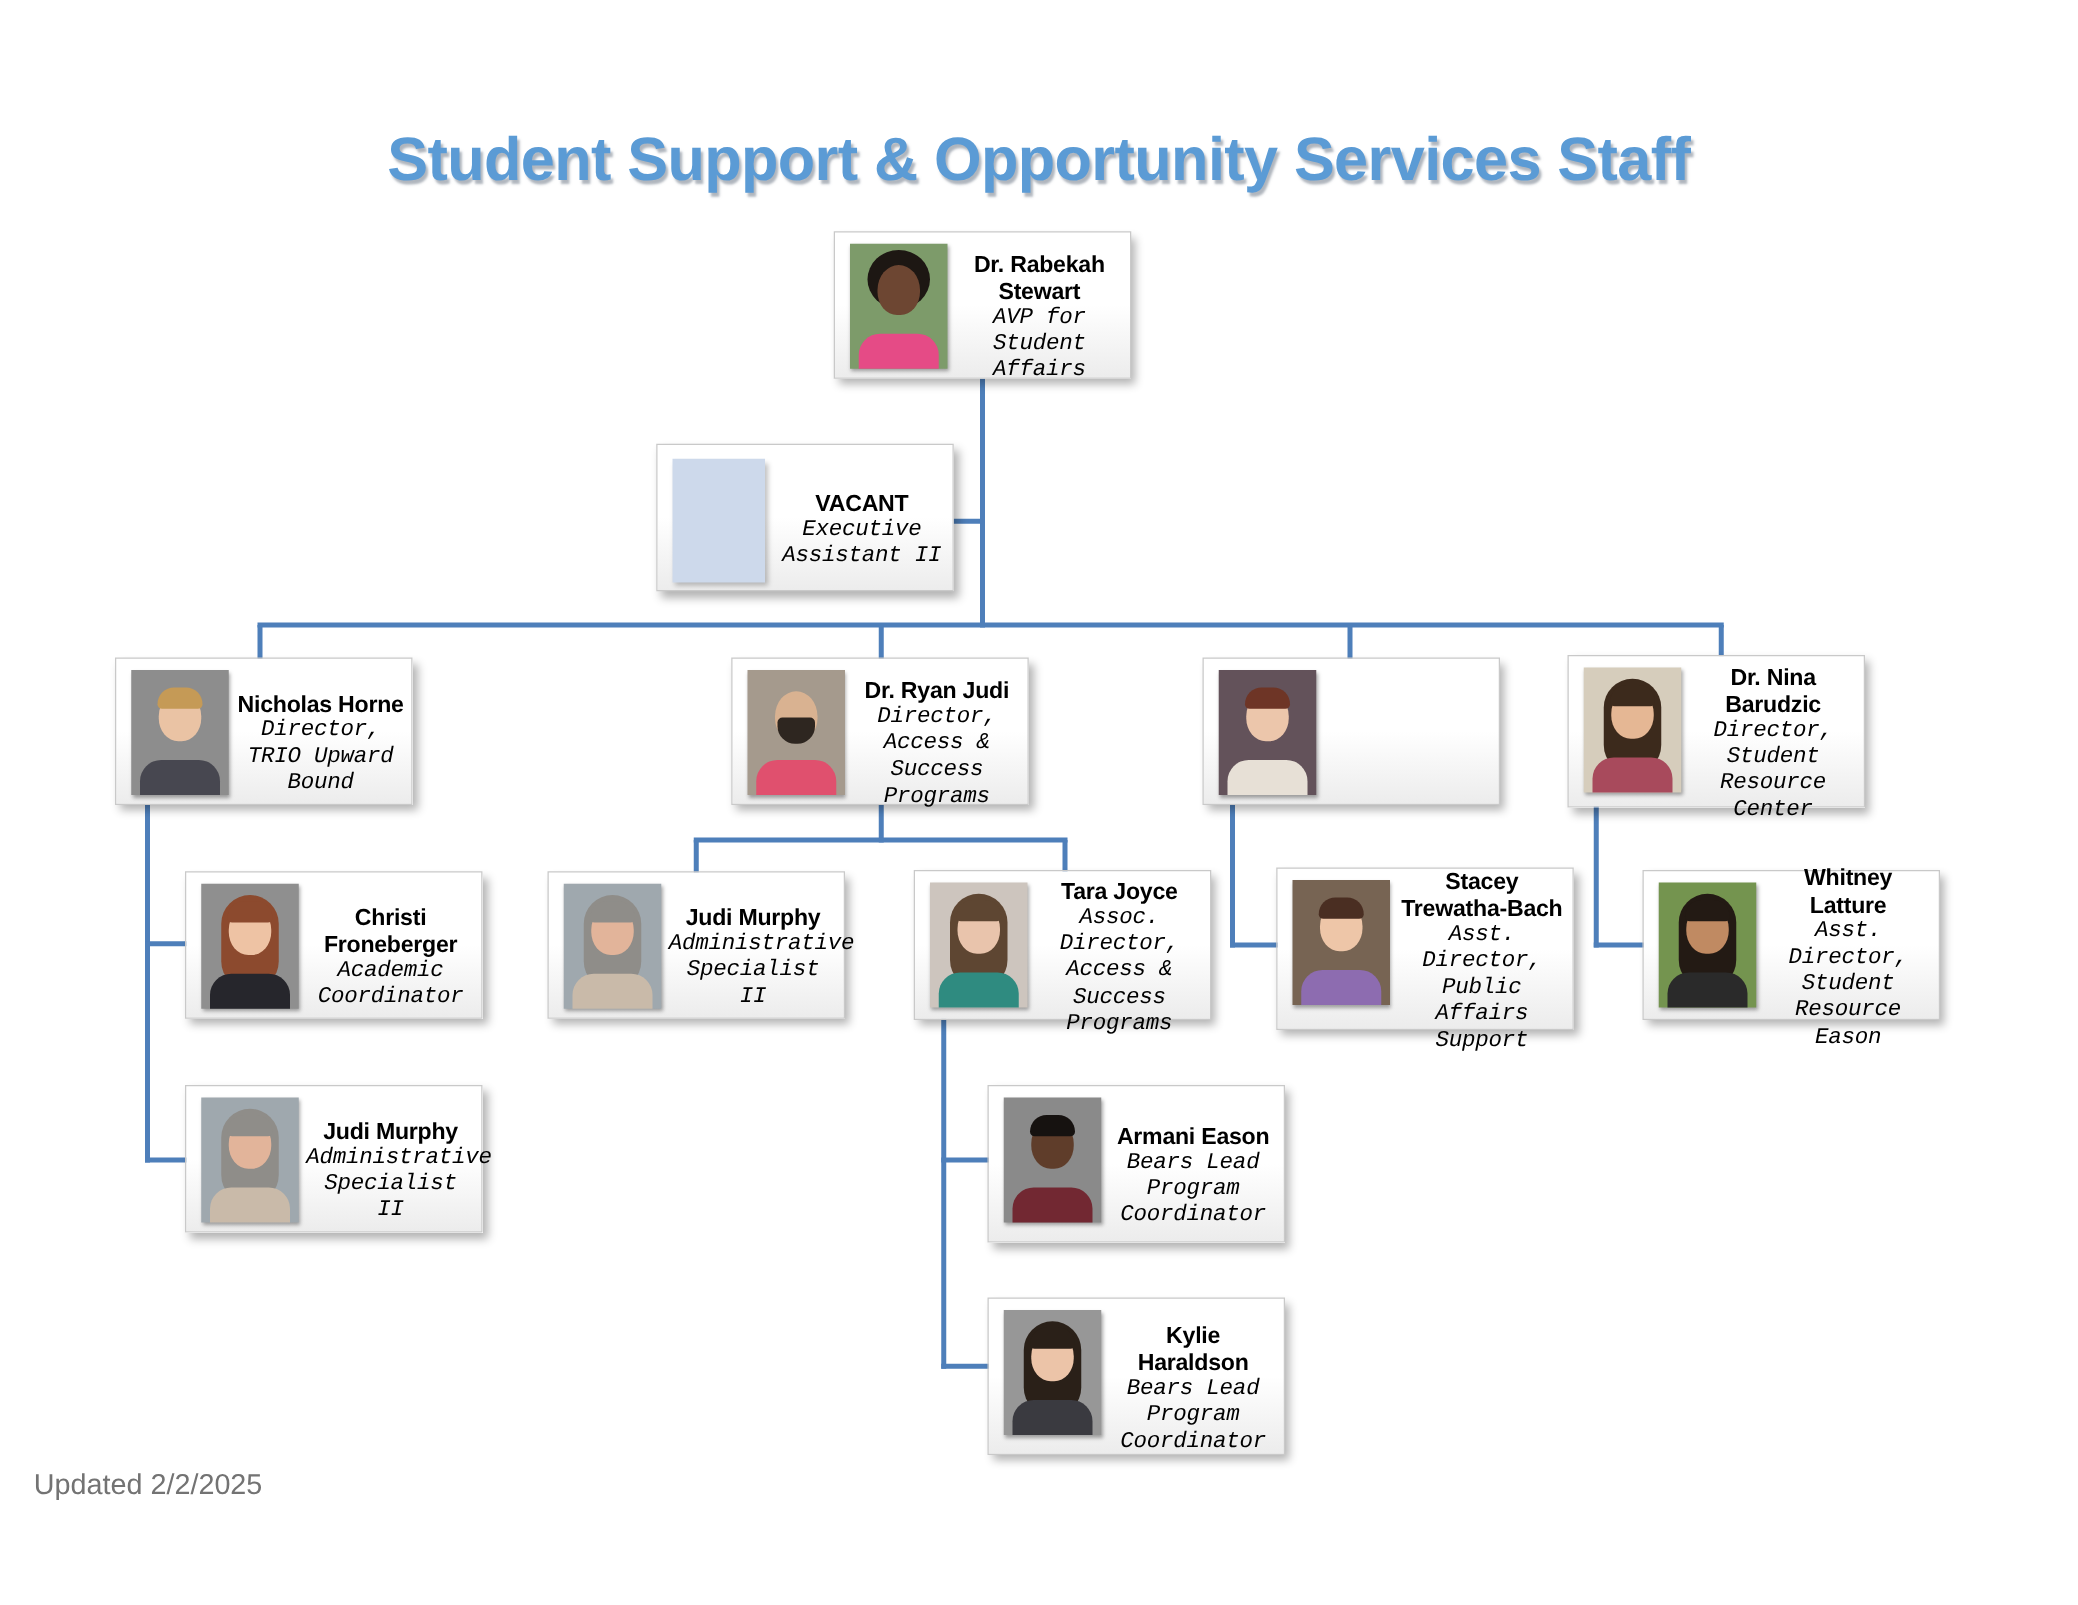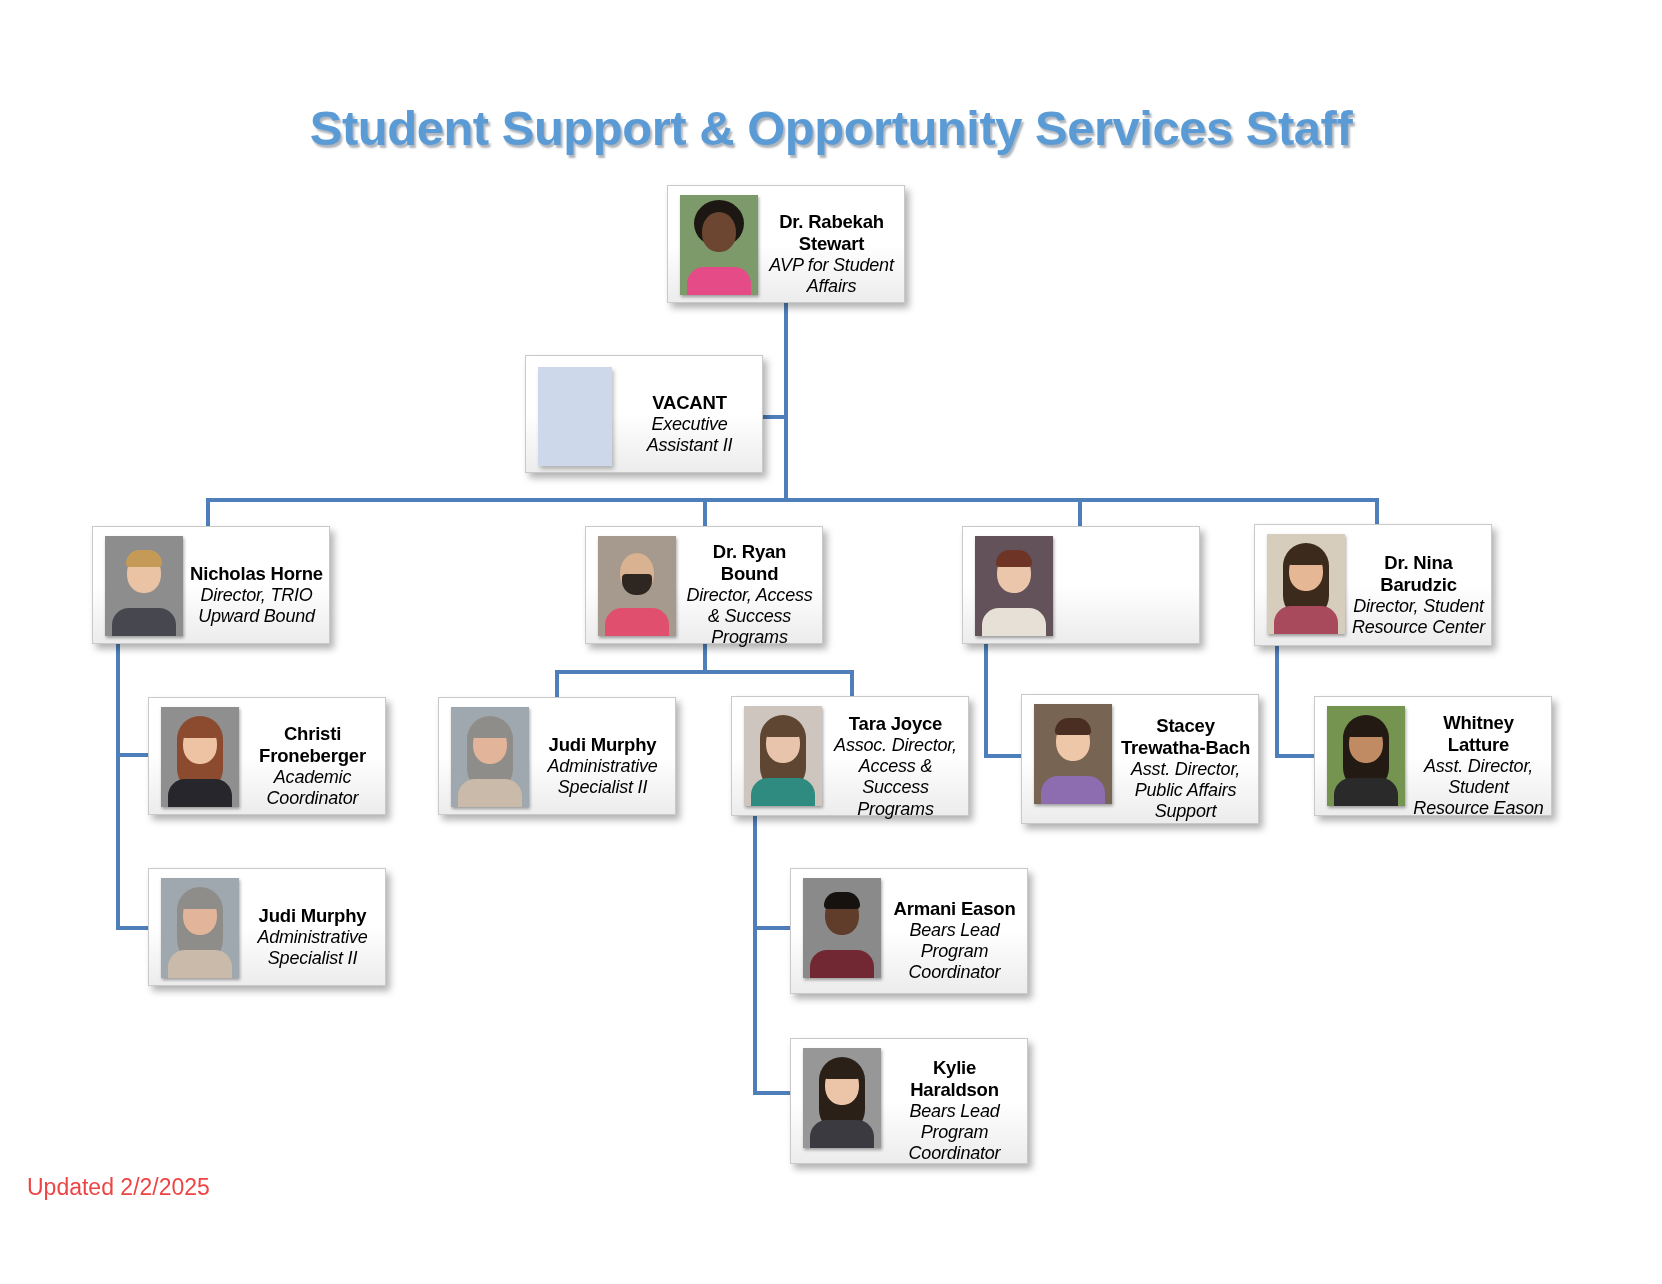--- a/index.html
+++ b/index.html
@@ -1,33 +1,33 @@
 <!DOCTYPE html>
 <html><head>
 <meta charset="utf-8">
 <style>
   html,body{margin:0;padding:0;background:#ffffff;}
   .stage{position:relative;width:1662px;height:1284px;background:#ffffff;overflow:hidden;
          font-family:"Liberation Sans",sans-serif;}
   .chart-title{position:absolute;left:0;top:100px;width:1662px;text-align:center;
     font-size:49px;font-weight:700;letter-spacing:-0.5px;color:#5B9BD5;
     text-shadow:2px 3px 2px rgba(110,120,135,0.55);}
-  .footer-note{position:absolute;left:27px;top:1174px;font-size:23px;color:#ef4444;}
+  .footer-note{position:absolute;left:27px;top:1174px;font-size:23px;color:#737373;}
 
   
   .conn{position:absolute;background:#4e7fba;}
 
   
   .obox{position:absolute;box-sizing:border-box;border:1px solid #c9c9c9;
     background:linear-gradient(180deg,#ffffff 50%,#ececec 100%);
     box-shadow:4px 5px 7px rgba(0,0,0,0.30);}
   .obox .txt{position:absolute;left:96px;right:5px;top:50%;transform:translateY(-50%);
     text-align:center;}
   .pname{font-weight:700;font-size:18.5px;line-height:1.18;color:#000;letter-spacing:-0.2px;margin-top:20px;}
-  .prole{font-style:italic;font-size:18px;line-height:1.18;color:#000;letter-spacing:-0.2px;}
+  .prole{font-style:italic;font-size:18px;line-height:1.18;color:#000;letter-spacing:-0.2px;font-family:Liberation Mono, monospace;}
 
   
   .photo{position:absolute;left:12px;top:9px;width:78px;height:100px;background:var(--bg,#999);
     overflow:hidden;box-shadow:1px 2px 3px rgba(0,0,0,0.35);}
   .hair-back{position:absolute;left:50%;top:9px;transform:translateX(-50%);width:46px;height:0;
     border-radius:23px;background:var(--hair,#333);z-index:1;}
   .hs-long .hair-back{height:76px;}
   .hs-afro .hair-back{width:50px;height:47px;top:5px;border-radius:50%;}
   .head{position:absolute;left:50%;top:17px;transform:translateX(-50%);width:34px;height:40px;
     border-radius:50% 50% 46% 46%;background:var(--skin,#e9c3a4);z-index:2;}
@@ -105,21 +105,21 @@
   </div>
 
   <div class="obox" style="left:585px;top:526px;width:238px;height:118px;">
     <div class="photo hs-bald" style="--bg: #a59a8d; --skin: #d9b291; --hair: #2e2620; --shirt: #e0506e;">
       <div class="hair-back"></div>
         <div class="head"></div>
         <div class="beard"></div>
         <div class="torso"></div>
     </div>
     <div class="txt">
-        <div class="pname">Dr. Ryan Bound</div>
+        <div class="pname">Dr. Ryan Judi</div>
       <div class="prole">Director, Access &amp; Success Programs</div>
       </div>
   </div>
 
   <div class="obox" style="left:962px;top:526px;width:238px;height:118px;">
     <div class="photo hs-short" style="--bg: #63525a; --skin: #ecc6ab; --hair: #6e3526; --shirt: #e7e0d6;">
       <div class="hair-back"></div>
         <div class="head"></div>
         <div class="hair-top"></div>
         <div class="torso"></div>

